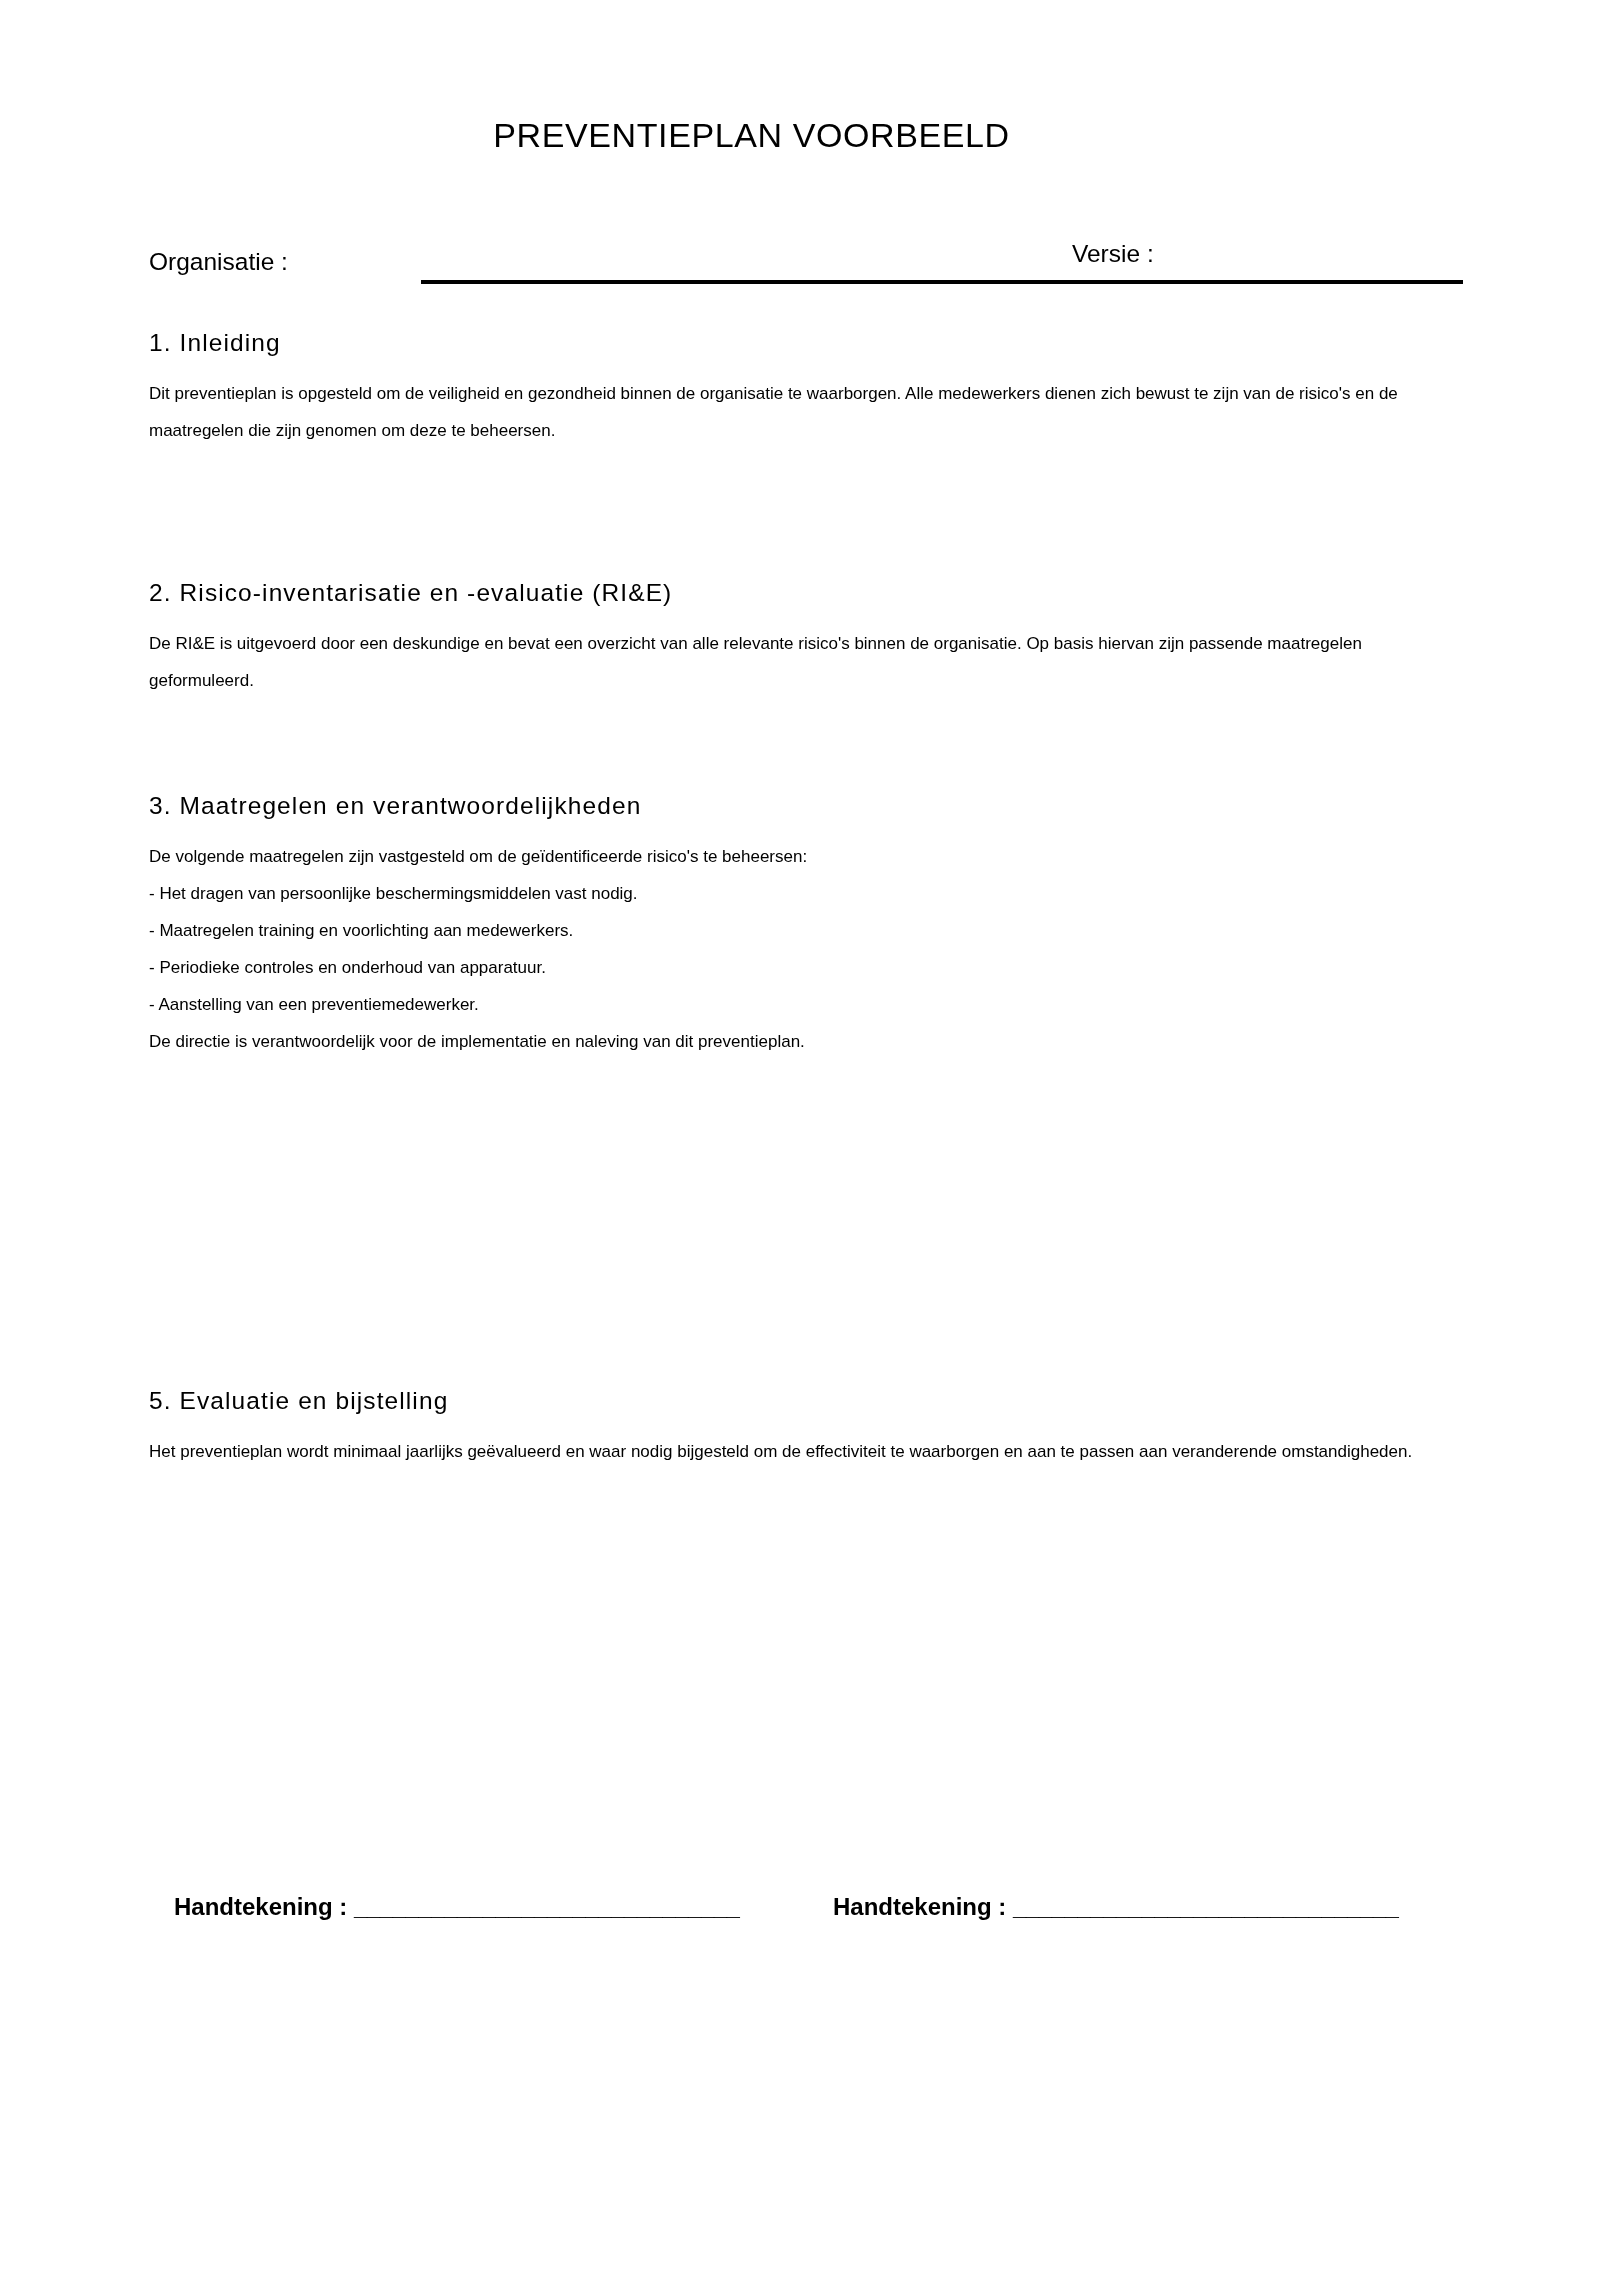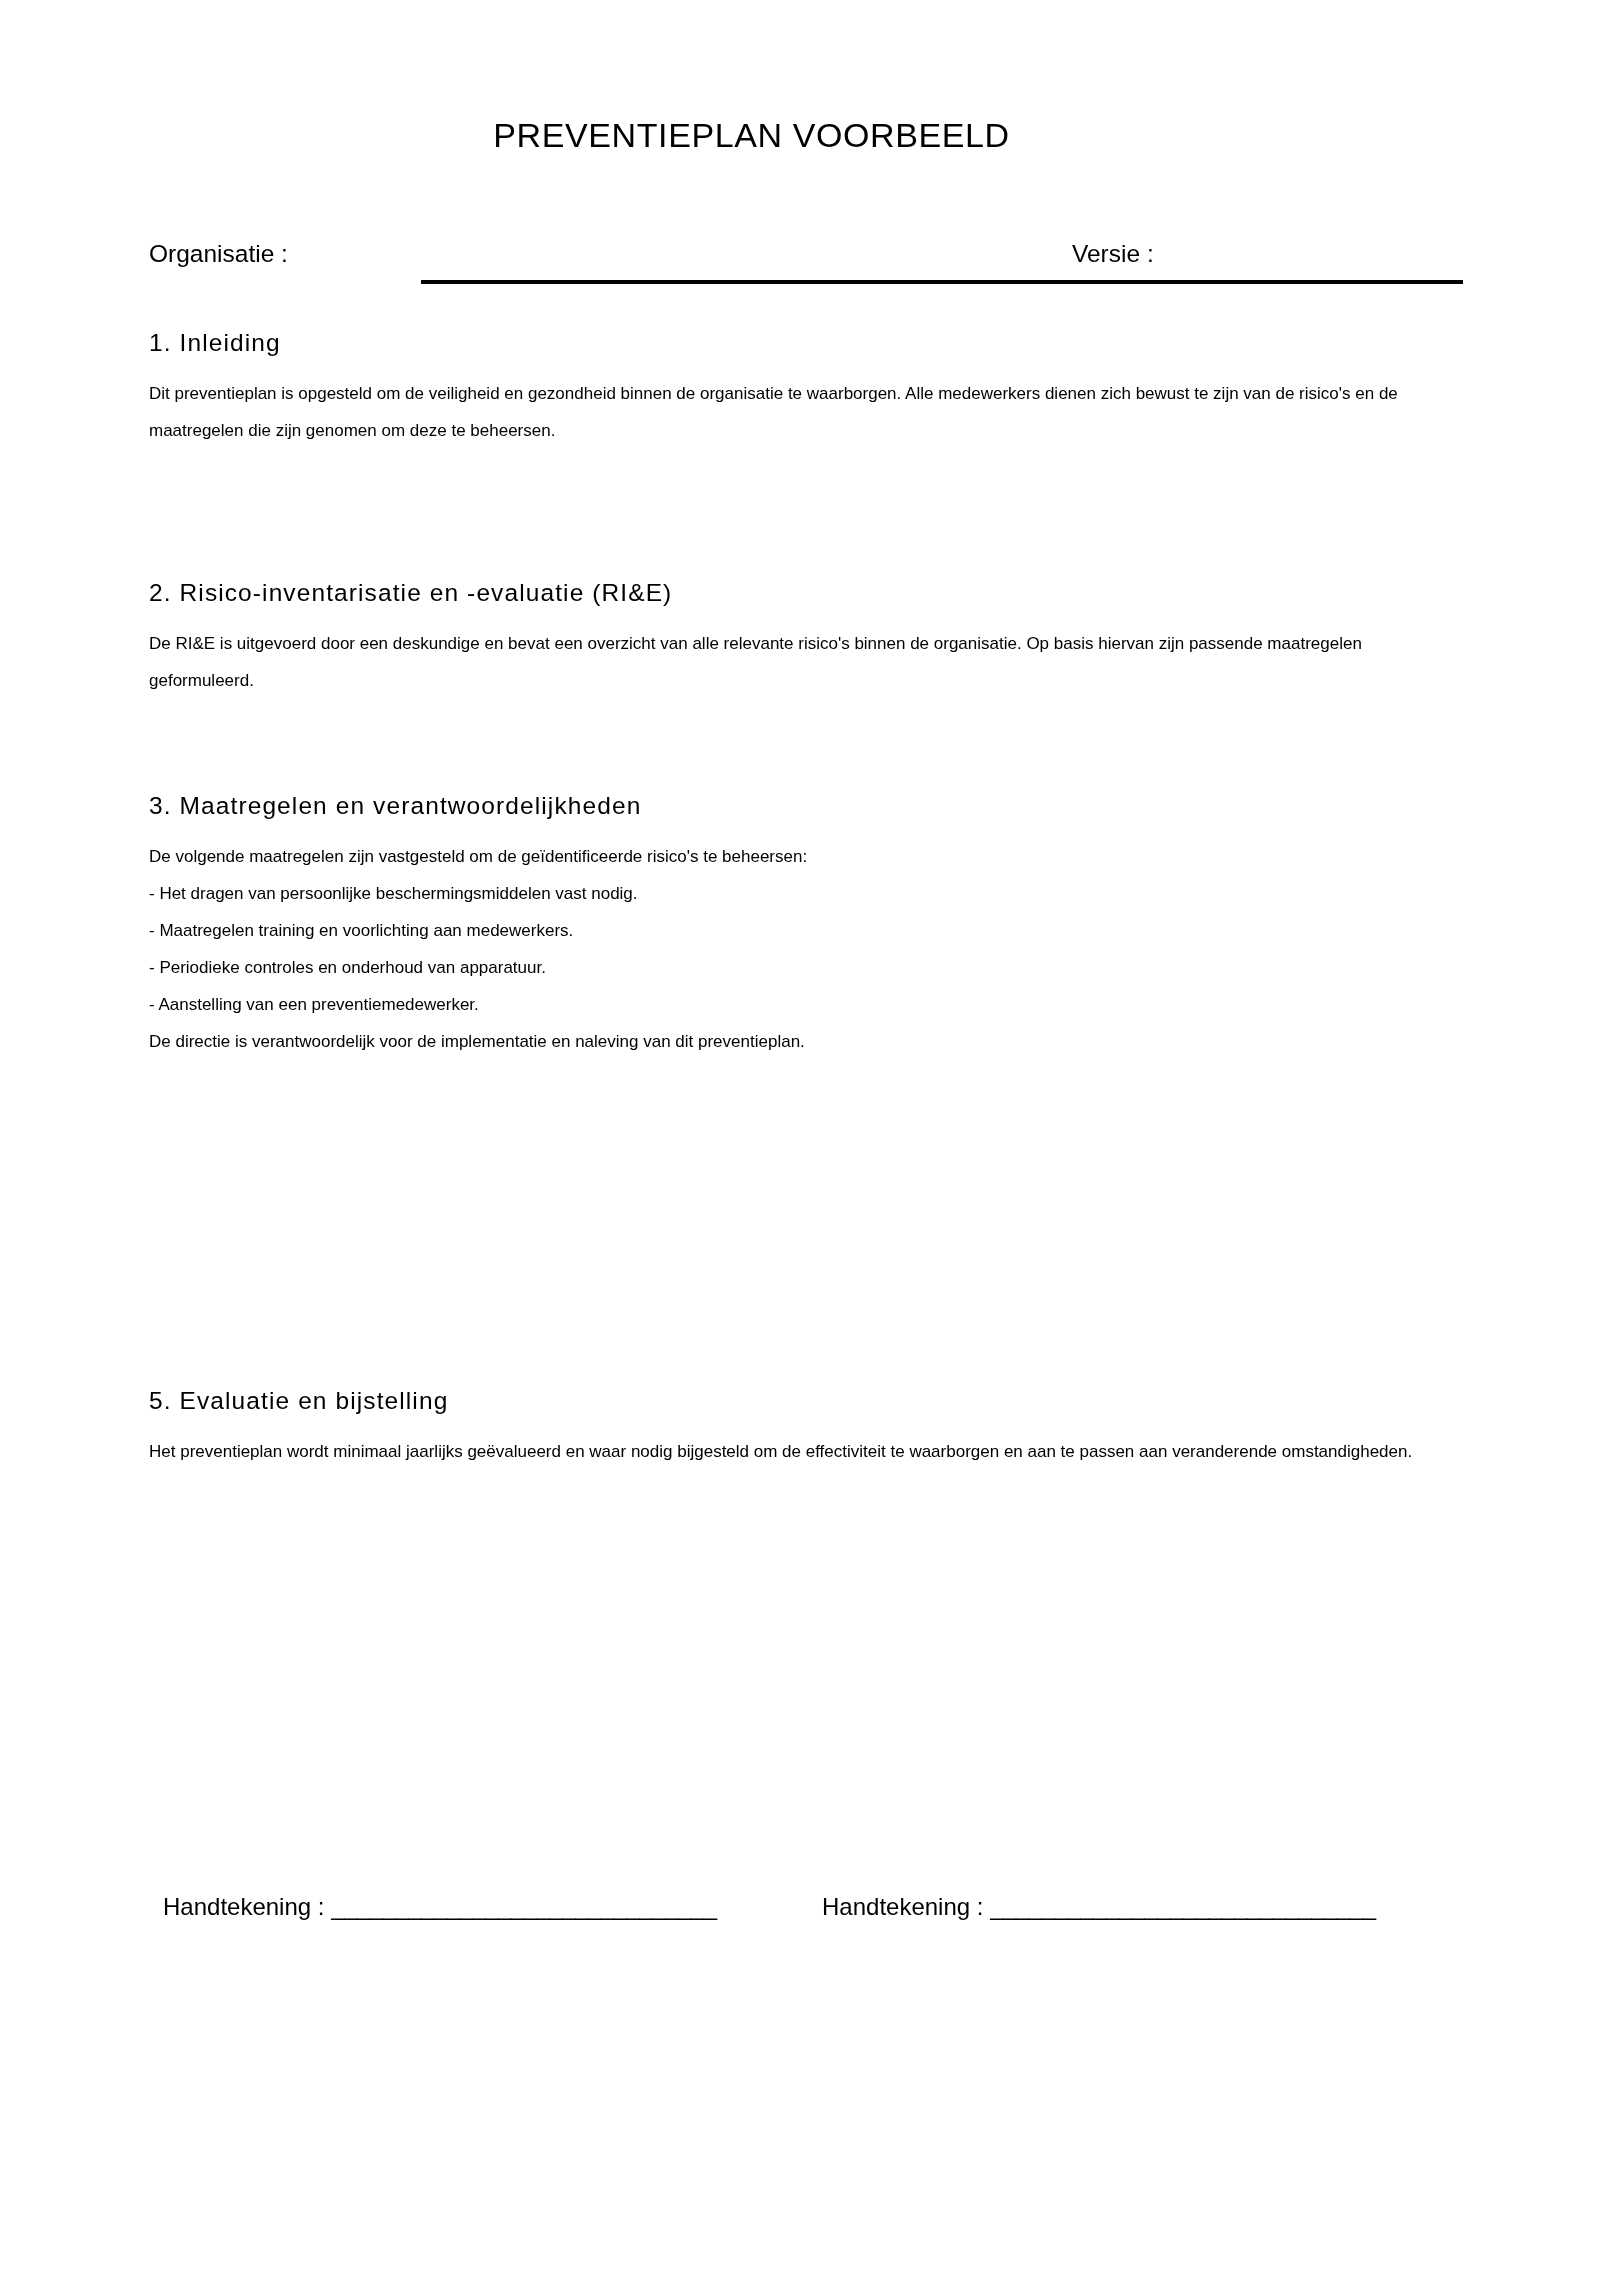--- a/index.html
+++ b/index.html
@@ -49,21 +49,21 @@
     width: 1313px;
     height: 47px;
   }
   .meta-label {
     position: absolute;
     top: 0;
     font-size: 24.5px;
     line-height: 31px;
     white-space: nowrap;
   }
-  .meta-label.organisatie { left: 0; }
+  .meta-label.organisatie { left: 0; margin-top: 8px; }
   .meta-label.versie { left: 923px; }
 
   .meta-rule {
     position: absolute;
     left: 272px;
     top: 42px;
     width: 1042px;
     height: 3.9px;
     background: #000000;
   }
@@ -112,23 +112,24 @@
     letter-spacing: 0.9px;
     line-height: 33px;
     white-space: nowrap;
   }
   .sig-heading.left { left: 0; }
   .sig-heading.right { left: 659px; }
 
   .sig-lines {
     position: absolute;
     top: 1888px;
-    left: 163px;
+    left: 174px;
     width: 1294px;
     height: 43px;
+    font-weight: bold;
   }
   .sig-line {
     position: absolute;
     top: 0;
     font-size: 24px;
     line-height: 37px;
     white-space: nowrap;
   }
   .sig-line.left { left: 0; }
   .sig-line.right { left: 659px; }

